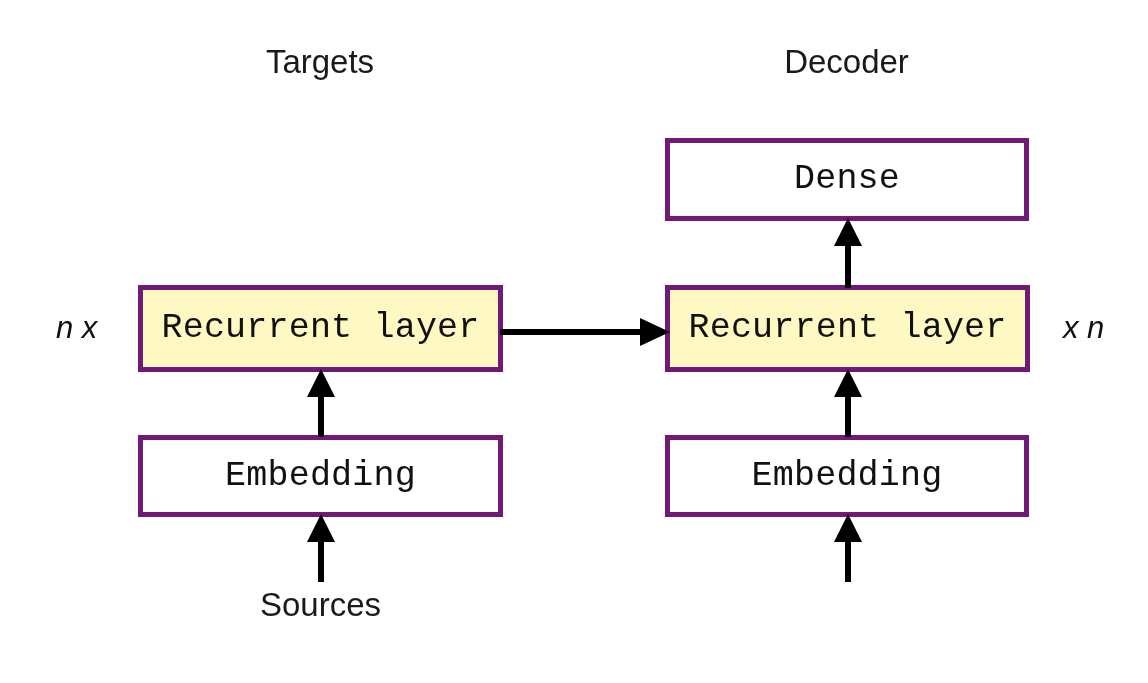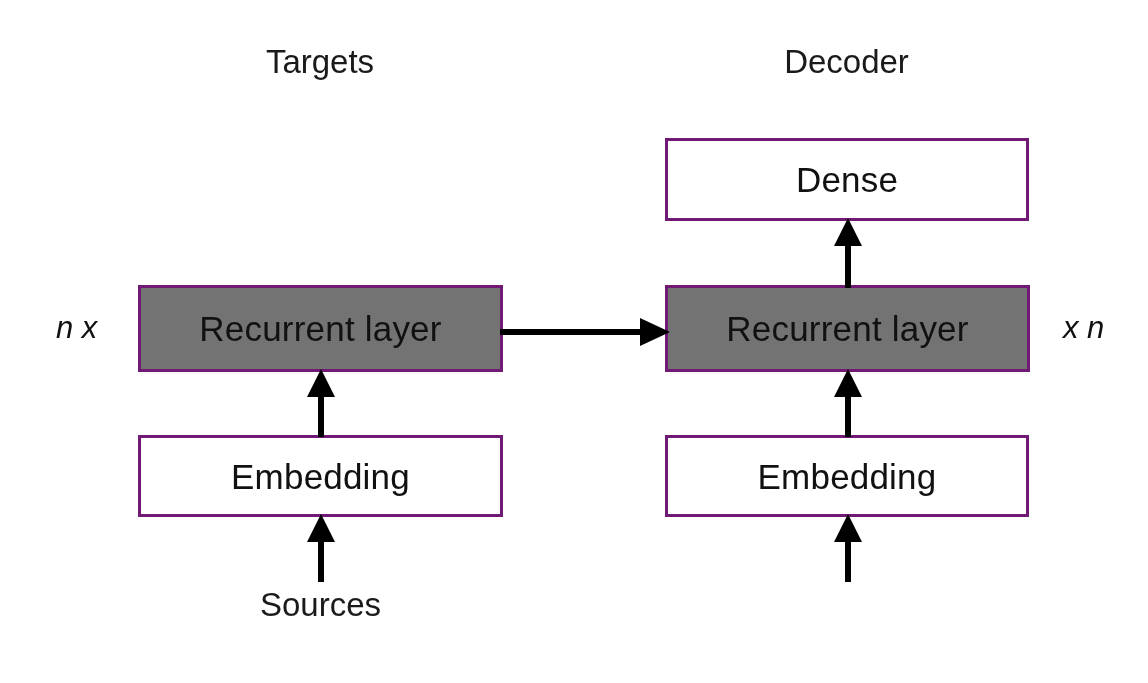--- a/index.html
+++ b/index.html
@@ -26,34 +26,35 @@
     white-space: nowrap;
     text-align: center;
   }
   #encoder-title { left: 138px; width: 364px; top: 45px; }
   #decoder-title { left: 665px; width: 363px; top: 45px; }
 
   
   .box {
     position: absolute;
     box-sizing: border-box;
-    border: 3px solid #701a75;
+    border: 5px solid #701a75;
     background: #ffffff;
     display: flex;
     align-items: center;
     justify-content: center;
+    font-family: Liberation Mono, monospace;
   }
   .box .box-label {
     font-size: 35px;
     line-height: 1;
     color: #111111;
     white-space: nowrap;
     letter-spacing: 0.2px;
   }
-  .box.blue { background: #737373; }
+  .box.blue { background: #fef9c3; }
 
   #box-dense         { left: 665px; top: 138px; width: 364px; height: 83px; }
   #box-enc-recurrent { left: 138px; top: 285px; width: 365px; height: 87px; }
   #box-dec-recurrent { left: 665px; top: 285px; width: 365px; height: 87px; }
   #box-enc-embedding { left: 138px; top: 435px; width: 365px; height: 82px; }
   #box-dec-embedding { left: 665px; top: 435px; width: 364px; height: 82px; }
 
   
   .mult-label {
     position: absolute;

